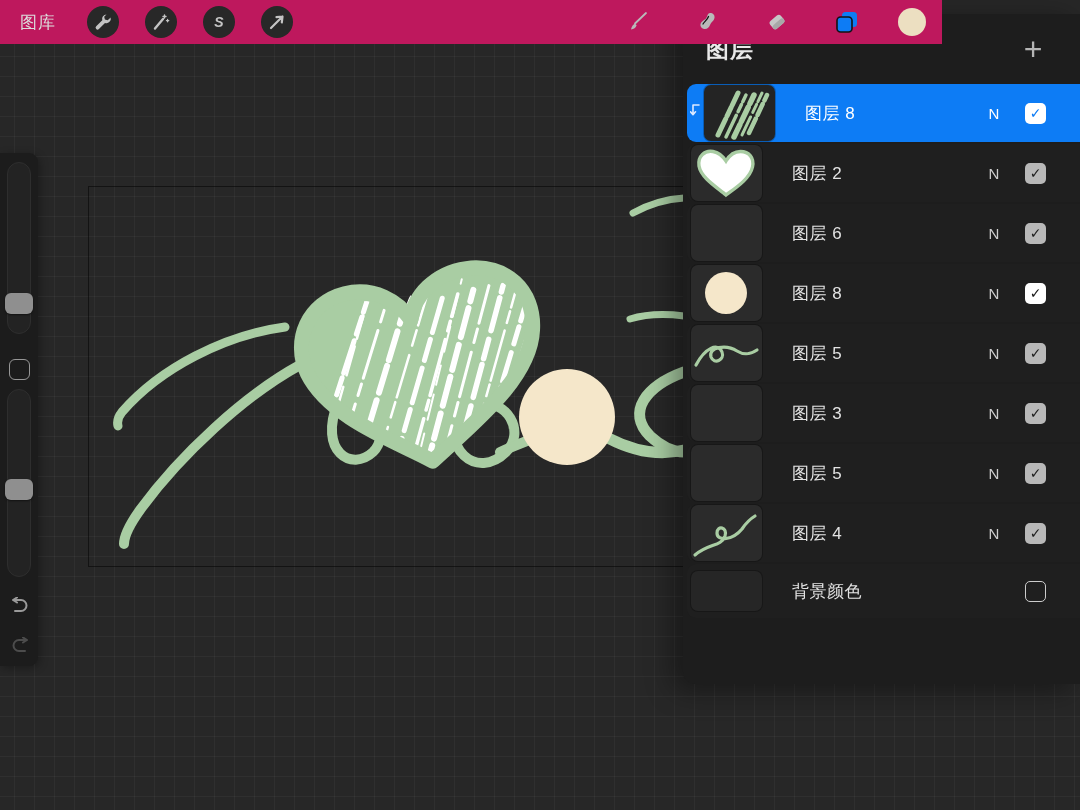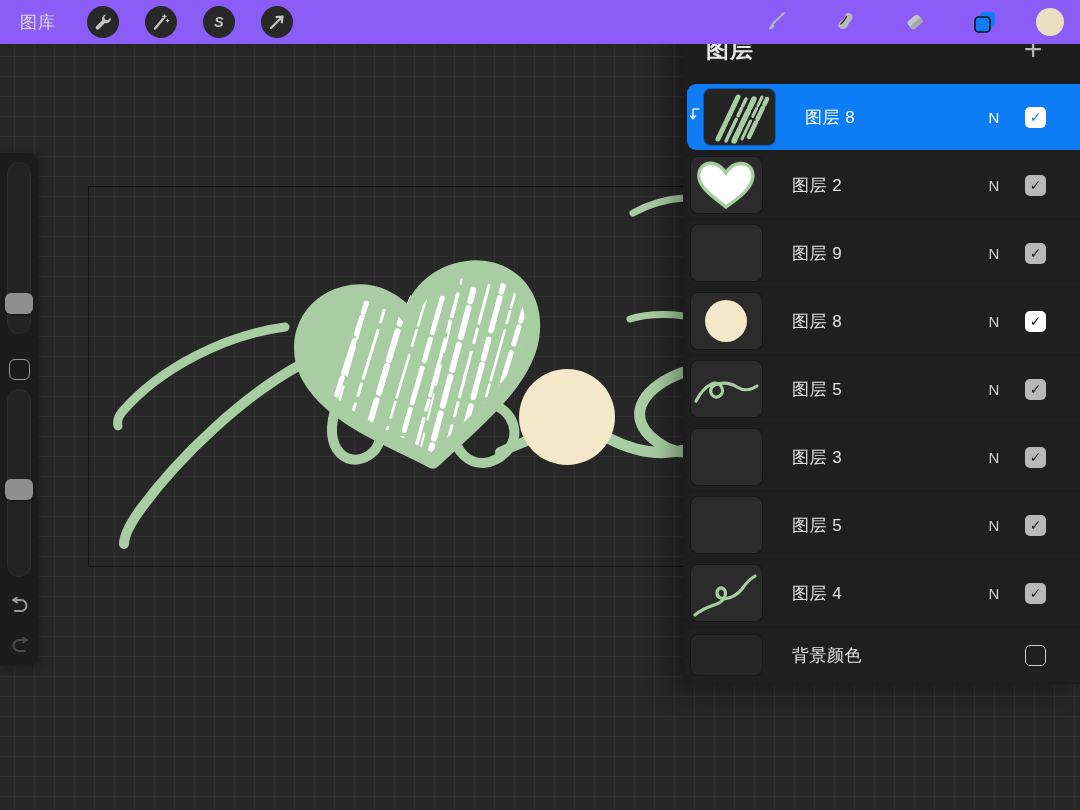--- a/index.html
+++ b/index.html
@@ -1,20 +1,20 @@
 <!DOCTYPE html>
 <html style="--green: #a9cda3; --cream: #f5e7ca; --scribble: #ffffff;"><head>
 <meta charset="utf-8">
 <style>
   html,body{margin:0;padding:0;background:#000;}
   *{box-sizing:border-box;font-family:"Liberation Sans","DejaVu Sans",sans-serif;}
   #app{position:relative;width:1080px;height:810px;overflow:hidden;background:#272727;}
 
   
-  #topbar{position:absolute;left:0;top:0;width:1080px;height:44px;background:#8b5cf6;z-index:40;
+  #topbar{position:absolute;left:0;top:0;width:942px;height:44px;background:#be185d;z-index:40;
           display:flex;align-items:center;}
   .tb-left{display:flex;align-items:center;gap:0;}
   #gallery-btn{color:#dcdcdc;font-size:17px;padding:0 18px 0 20px;letter-spacing:1px;}
   .tool-circle{width:32px;height:32px;border-radius:50%;background:#282828;display:flex;
                align-items:center;justify-content:center;margin:0 13px;}
   .tb-right{position:absolute;right:0;top:0;height:44px;display:flex;align-items:center;}
   .tool-plain{width:38px;height:38px;display:flex;align-items:center;justify-content:center;margin:0 16px;}
   #color-swatch{width:28px;height:28px;border-radius:50%;margin:0 16px 0 16px;}
 
   
@@ -42,21 +42,21 @@
   #redo-btn{top:480px;}
 
   
   #layers-panel{position:absolute;left:683px;top:14px;width:397px;height:670px;background:#1d1d1d;
     border-radius:12px 0 0 12px;z-index:35;box-shadow:-10px 6px 28px rgba(0,0,0,0.38);}
   #panel-header{height:70px;display:flex;align-items:center;}
   #panel-title{color:#e9e9e9;font-size:23px;padding-left:23px;letter-spacing:1px;font-weight:bold;}
   #add-layer-btn{margin-left:auto;margin-right:30px;color:#b5b5b5;font-size:32px;font-weight:200;
     line-height:30px;width:34px;text-align:center;}
   #layers-list{padding-left:4px;}
-  .layer-row{position:relative;height:66px;margin-bottom:2px;background:#1f1f1f;
+  .layer-row{position:relative;height:58px;margin-bottom:2px;background:#1f1f1f;
     border-radius:9px 0 0 9px;display:flex;align-items:center;}
   .layer-row.selected{background:#0d7cf5;}
   .layer-row.bg-row{height:54px;align-items:center;}
   .sel-indicator{position:absolute;left:3px;top:50%;transform:translateY(-50%);}
   .thumb{width:71px;height:56px;border-radius:7px;background:#2b2b2b;margin-left:4px;overflow:hidden;
     flex:0 0 auto;box-shadow:0 0 0 1px rgba(0,0,0,0.25);}
   .layer-row.selected .thumb{margin-left:17px;background:#242424;}
   .bg-row .thumb{height:40px;background:#262626;}
   .layer-name{color:#e3e3e3;font-size:17px;margin-left:30px;letter-spacing:0.5px;}
   .layer-row.selected .layer-name{color:#fff;}
@@ -181,21 +181,21 @@
           <div class="thumb"><svg width="71" height="56" viewBox="0 0 71 56">
      <path d="M35,50 C27,43 10,33 8,21 C6.5,11 14,5 22,6.5 C27.5,7.5 32,11.5 35,16
               C38,11 43.5,6.5 49.5,6.5 C58,6.5 63.5,13 61.5,22 C59,34 43,44 35,50 Z" fill="#ffffff" stroke="#a9cda3" stroke-width="3.4"></path>
             </svg></div>
           <span class="layer-name">图层 2</span>
           <span class="blend-chip">N</span>
           <span class="cb cb-gray">✓</span>
         </div>
         <div class="layer-row">
           <div class="thumb"></div>
-          <span class="layer-name">图层 9</span>
+          <span class="layer-name">图层 6</span>
           <span class="blend-chip">N</span>
           <span class="cb cb-gray">✓</span>
         </div>
         <div class="layer-row">
           <div class="thumb"><svg width="71" height="56" viewBox="0 0 71 56">
      <circle cx="35" cy="28" r="21" fill="#f5e7ca"></circle>
             </svg></div>
           <span class="layer-name">图层 8</span>
           <span class="blend-chip">N</span>
           <span class="cb cb-white">✓</span>

